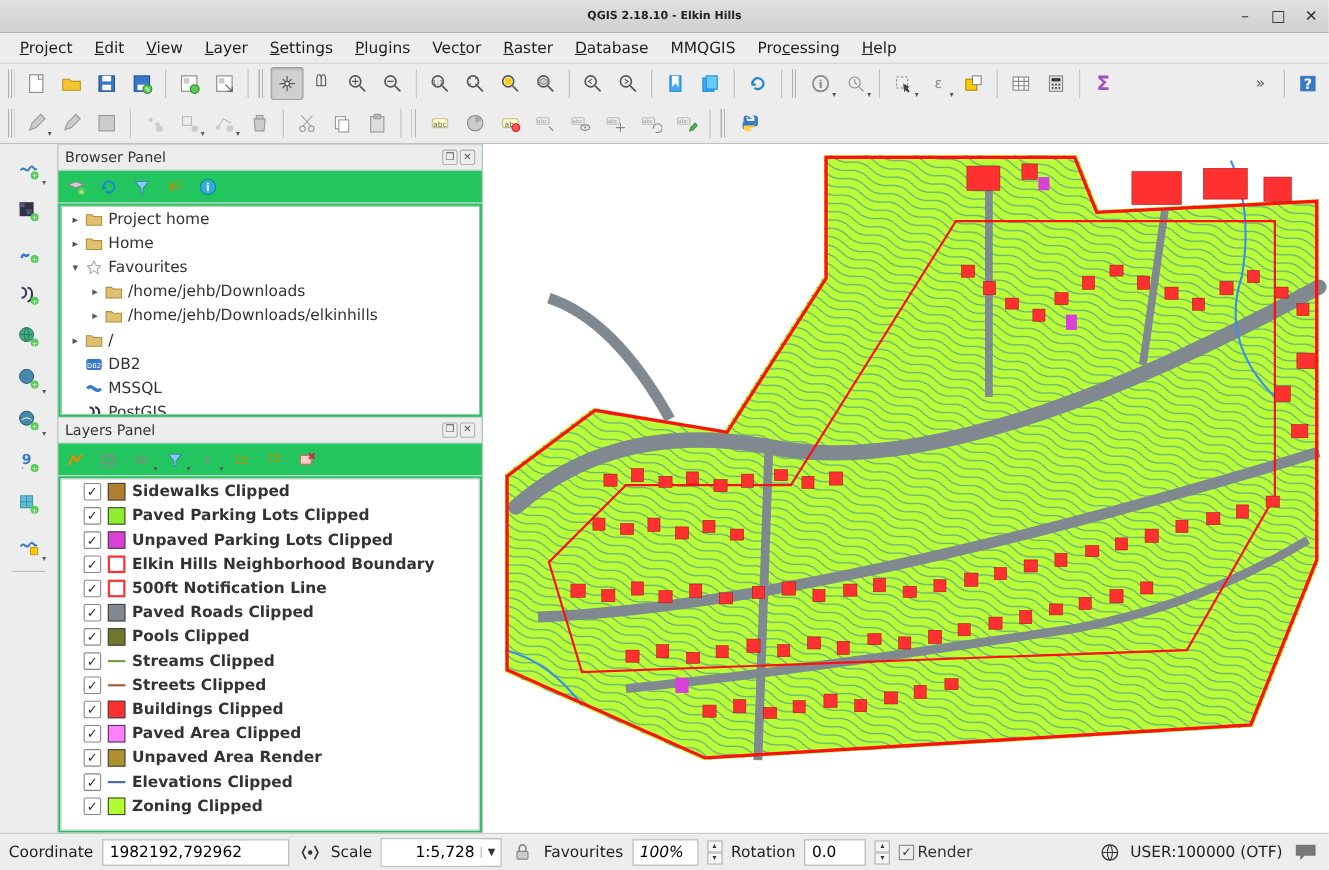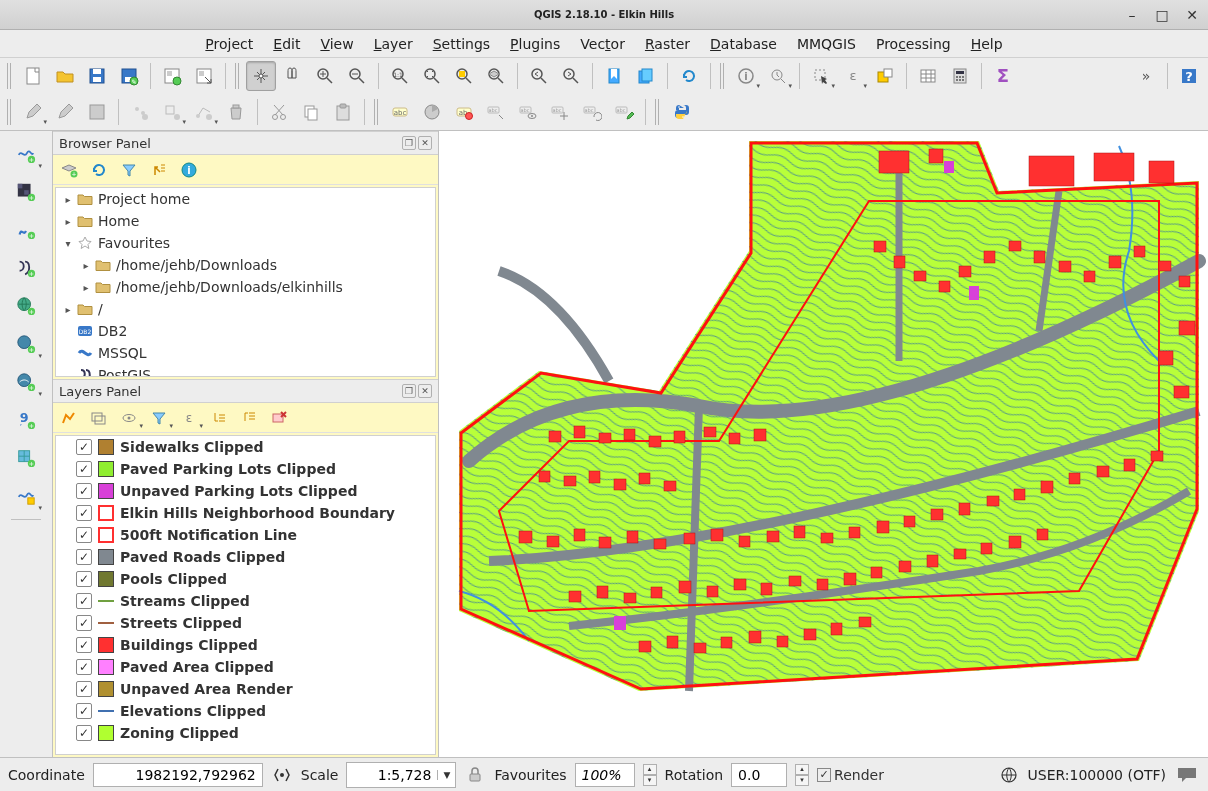--- a/index.html
+++ b/index.html
@@ -5,41 +5,41 @@
 * { box-sizing: border-box; margin: 0; padding: 0; font-family: "DejaVu Sans", "Cantarell", sans-serif; }
 body { width: 1208px; height: 791px; background: #f5f5f5; font-size: 13px; color: #333; overflow: hidden; display: flex; flex-direction: column; }
 
 
 .titlebar { height: 30px; background: linear-gradient(#e0e0e0,#d0d0d0); border-bottom: 1px solid #b0b0b0; display: flex; align-items: center; justify-content: center; position: relative; }
 .titlebar-title { font-weight: bold; color: #222; font-size: 10px; }
 .win-controls { position: absolute; right: 6px; top: 0; height: 100%; display: flex; align-items: center; gap: 10px; }
 .win-btn { width: 20px; height: 20px; display: flex; align-items: center; justify-content: center; font-size: 14px; color: #333; cursor: default; }
 
 
-.menubar { height: 28px; background: #ededed; display: flex; align-items: center; padding: 0 10px; gap: 4px; border-bottom: 1px solid #d0d0d0; justify-content: center; }
+.menubar { height: 28px; background: #ededed; display: flex; align-items: center; padding: 0 10px; gap: 4px; border-bottom: 1px solid #d0d0d0; }
 .menu-item { padding: 4px 8px; font-size: 14px; color: #222; }
 .menu-item u { text-decoration: underline; }
 
 
 .toolbars { background: #ededed; border-bottom: 1px solid #c0c0c0; }
 .toolbar-row { display: flex; align-items: center; padding: 3px 4px; gap: 2px; flex-wrap: nowrap; }
 .tb-grip { width: 6px; height: 26px; background: repeating-linear-gradient(90deg,#b0b0b0,#b0b0b0 1px,transparent 1px,transparent 3px); margin: 0 3px; }
 .tb-sep { width: 1px; height: 26px; background: #c0c0c0; margin: 0 4px; }
 .tb-btn { width: 30px; height: 30px; display: flex; align-items: center; justify-content: center; border-radius: 3px; position: relative; }
 .tb-btn.active { background: #d0d0d0; border: 1px solid #a0a0a0; box-shadow: inset 0 1px 2px rgba(0,0,0,0.2); }
 .tb-btn .dd { position: absolute; right: 1px; bottom: 1px; font-size: 7px; color: #555; }
 .tb-btn svg { pointer-events: none; }
 .spacer { flex: 1; }
 
 
 .main { flex: 1; display: flex; min-height: 0; }
 .left-toolbox { width: 53px; background: #ededed; border-right: 1px solid #c0c0c0; display: flex; flex-direction: column; align-items: center; padding-top: 6px; gap: 4px; }
 .left-toolbox .tb-btn { width: 34px; height: 34px; }
 
-.panels { width: 386px; display: flex; flex-direction: column; border-right: 1px solid #c0c0c0; background: #fef9c3; }
+.panels { width: 386px; display: flex; flex-direction: column; border-right: 1px solid #c0c0c0; background: #22c55e; }
 .panel-header { height: 24px; background: #ededed; display: flex; align-items: center; padding: 0 6px; font-size: 13px; border-bottom: 1px solid #d0d0d0; border-top: 1px solid #d0d0d0; }
 .panel-header-text { flex: 1; }
 .panel-close-btn { width: 14px; height: 14px; margin-left: 2px; display: inline-flex; align-items: center; justify-content: center; font-size: 9px; color: #555; border: 1px solid #b0b0b0; border-radius: 2px; }
 
 .panel-toolbar { height: 30px; display: flex; align-items: center; padding: 0 6px; gap: 10px; border-bottom: 1px solid #e0e0e0; }
 .pt-btn { width: 20px; height: 20px; display: flex; align-items: center; justify-content: center; position:relative; }
 .pt-btn .dd { position:absolute; right:-4px; bottom:-2px; font-size:7px; color:#555; }
 
 .browser-tree { flex: 0 0 190px; overflow: auto; background: #fff; border: 1px solid #d0d0d0; margin: 2px; }
 .tree-row { display: flex; align-items: center; height: 22px; padding-left: 4px; font-size: 14px; }
@@ -55,21 +55,21 @@
 .layer-line-swatch { width:16px; height:2px; margin-right:6px; flex-shrink:0; }
 .layer-name {}
 
 .map-canvas { flex: 1; background: #fff; position: relative; overflow: hidden; }
 .map-canvas svg { position:absolute; left:0; top:0; }
 
 
 .statusbar { height: 34px; background: #ededed; border-top: 1px solid #c0c0c0; display: flex; align-items: center; padding: 0 8px; gap: 8px; font-size: 14px; }
 .status-label { color: #222; }
 .status-input { height: 24px; border: 1px solid #b0b0b0; background: #fff; padding: 0 6px; font-size: 14px; }
-.status-input.coord { width: 170px; text-align:right; }
+.status-input.coord { width: 170px; text-align:left; }
 .status-input.scale { width: 90px; text-align: right; }
 .status-input.mag { width: 60px; font-style: italic; }
 .status-input.rot { width: 56px; }
 .status-spinner { width: 14px; display: flex; flex-direction: column; }
 .status-spinner div { height: 11px; border: 1px solid #b0b0b0; font-size: 7px; line-height: 8px; text-align: center; background: #f5f5f5; }
 .render-check { width:14px; height:14px; border:1px solid #888; display:inline-flex; align-items:center; justify-content:center; font-size:11px; margin-right:3px; }
 
 
 .ico { width: 20px; height: 20px; display:block; }
 </style>

